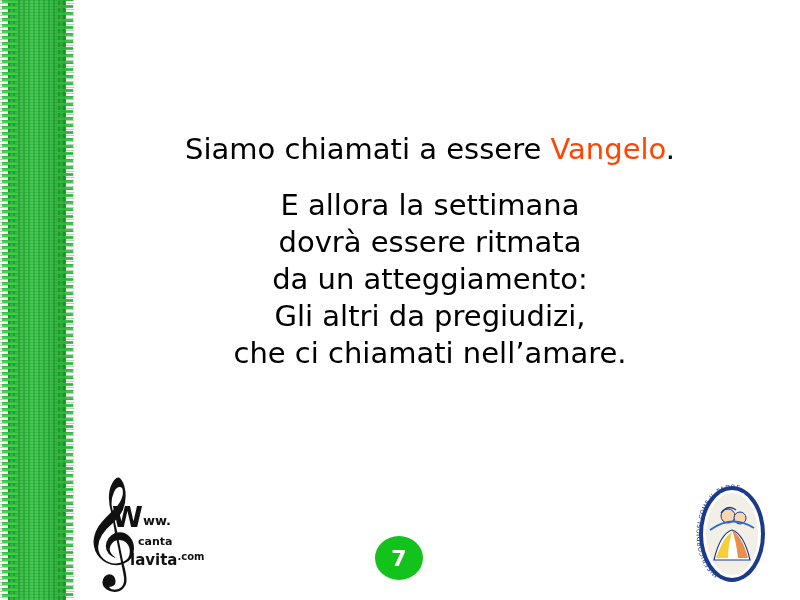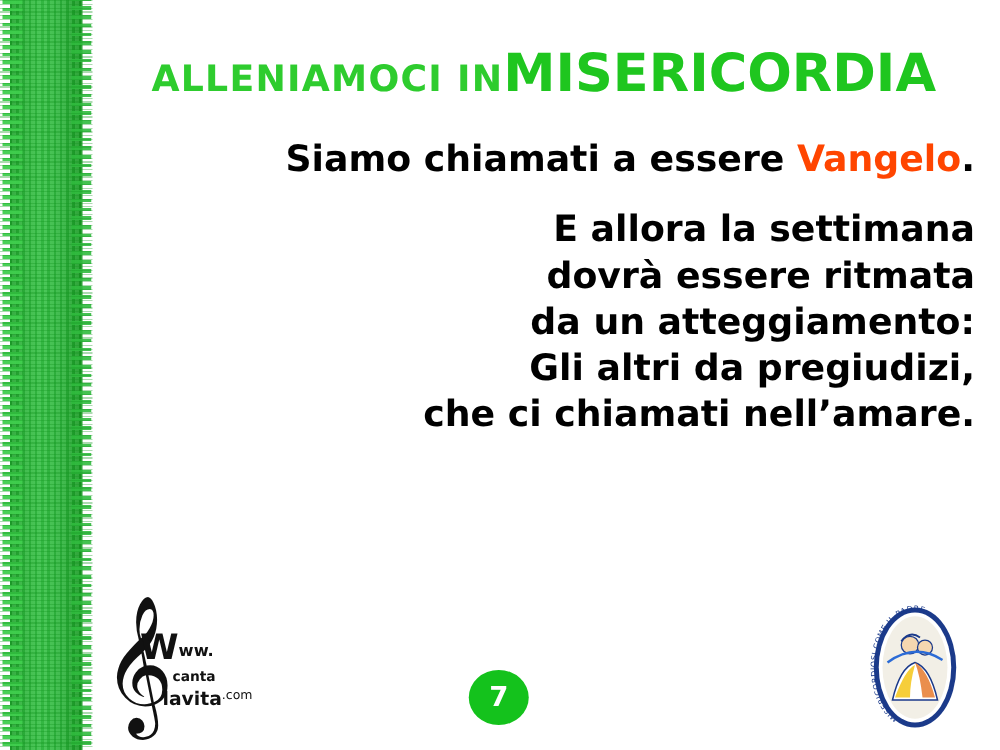--- a/index.html
+++ b/index.html
@@ -95,26 +95,25 @@
     font-weight: 700;
     letter-spacing: 0px;
     color: #1fc61f;
     vertical-align: baseline;
   }
 
   
   .body-wrap {
     position: absolute;
     left: 80px;
-    top: 107px;
+    top: 129px;
     width: 700px;
-    text-align: right;
+    text-align: center;
     color: #000000;
     font-family: "DejaVu Sans", sans-serif;
-    font-weight: bold;
   }
   .line1 {
     font-size: 29px;
     line-height: 40px;
     margin-bottom: 18px;
   }
   .accent-orange { color: #ff4500; }
   .accent-magenta { color: #ee36cc; }
 
   .stanza-a {
@@ -151,21 +150,21 @@
     position: absolute;
     left: 30px;
     top: 18px;
     font-family: "DejaVu Sans", sans-serif;
     color: #111111;
   }
   .wmark .w-big { font-size: 28px; font-weight: 700; vertical-align: -2px; }
   .wmark .w-sm { font-size: 13px; font-weight: 700; }
   .wmark .canta { display: block; margin-left: 26px; font-size: 11px; font-weight: 700; line-height: 15px; }
   .wmark .lavita { display: block; margin-left: 18px; font-size: 15px; font-weight: 700; line-height: 16px; }
-  .wmark .dotcom { font-size: 10px; font-weight: 400; vertical-align: 5px; text-align: right; }
+  .wmark .dotcom { font-size: 10px; font-weight: 700; vertical-align: 5px; text-align: right; }
 
   
   .page-badge {
     position: absolute;
     left: 375px;
     top: 536px;
     width: 48px;
     height: 44px;
     border-radius: 50%;
     background: #14c21c;
@@ -188,23 +187,20 @@
   }
 </style>
 </head>
 <body>
 
 <div id="slide">
 
   <div class="left-band"></div>
   <div class="band-fuzz"></div>
 
-  <div class="title-row">
-    <span class="title-small">ALLENIAMOCI IN</span><span class="title-big">MISERICORDIA</span>
-  </div>
 
   <div class="body-wrap">
 
     <div class="line1">
       <span>Siamo chiamati a essere </span><span class="accent-orange">Vangelo</span><span>.</span>
     </div>
 
     <div class="stanza-a">
       <div>E allora la settimana</div>
       <div>dovrà essere ritmata</div>

